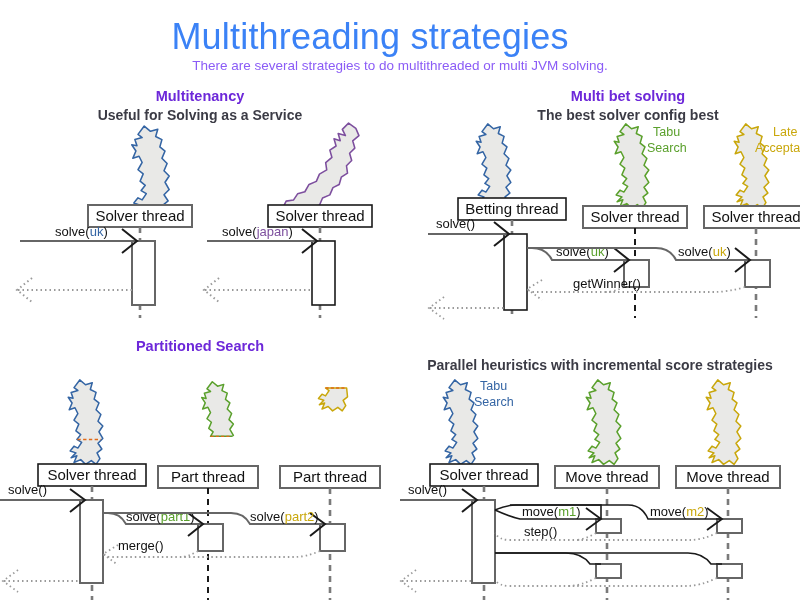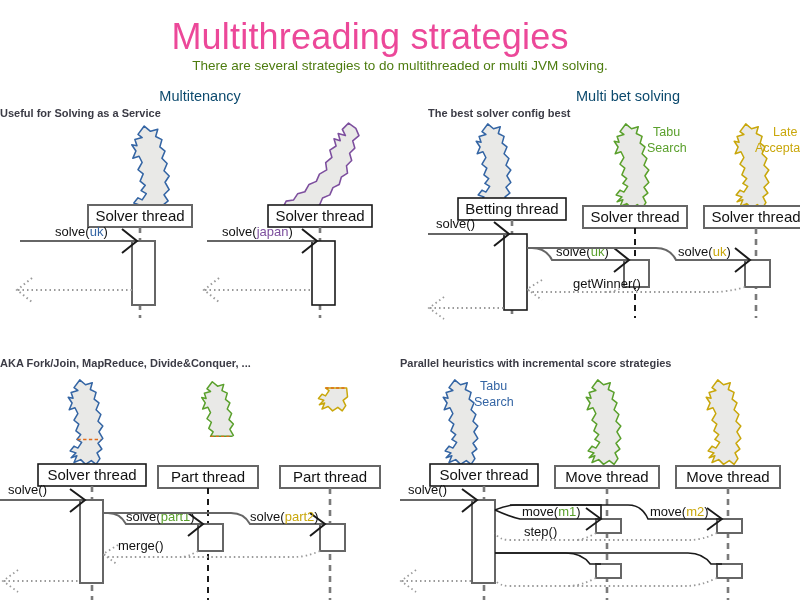--- a/index.html
+++ b/index.html
@@ -5,35 +5,35 @@
   html,body{margin:0;padding:0;}
   body{
     width:800px;height:600px;background:#ffffff;
     font-family:"Liberation Sans","DejaVu Sans",sans-serif;
     color:#000;overflow:hidden;position:relative;
   }
   #root{position:relative;width:800px;height:600px;}
 
   .page-title{
     position:absolute;top:16px;left:0;width:740px;text-align:center;
-    font-size:36px;font-weight:400;color:#ec4899;letter-spacing:0.2px;
+    font-size:36px;font-weight:400;color:#3b82f6;letter-spacing:0.2px;
   }
   .page-subtitle{
     position:absolute;top:58px;left:0;width:800px;text-align:center;
-    font-size:13.5px;font-weight:400;color:#4d7c0f;
+    font-size:13.5px;font-weight:400;color:#8b5cf6;
   }
 
   .quad{position:absolute;width:400px;height:255px;}
   .q-title{
     position:absolute;top:0;left:0;width:400px;text-align:center;
-    font-size:14.5px;font-weight:normal;color:#0c4a6e;
+    font-size:14.5px;font-weight:bold;color:#6d28d9;
   }
   .q-sub{
-    position:absolute;top:19px;left:0;width:400px;
-    font-size:11px;font-weight:bold;color:#3b3b45;
+    position:absolute;top:19px;left:0;width:400px;text-align:center;
+    font-size:14px;font-weight:bold;color:#3b3b45;
   }
   .diagram{position:absolute;top:0;left:0;}
   svg{display:block;overflow:visible;}
   text{font-family:"Liberation Sans","DejaVu Sans",sans-serif;}
 </style>
 </head>
 <body>
 
 <div id="root">
 
@@ -150,21 +150,21 @@
         <text x="145" y="200" font-size="13" fill="#111">getWinner()</text>
       </g>
       <g>
         <line x1="2" y1="220" x2="76" y2="220" stroke="#9a9a9a" stroke-width="1.8" stroke-dasharray="1.5 3"></line>
         <path d="M16 209 L1 220 L16 231" fill="none" stroke="#9a9a9a" stroke-width="1.8" stroke-dasharray="1.5 3"></path>
       </g>
     </svg>
   </div>
 
   <div class="quad" style="left:0px;top:338px;">
-    <div class="q-sub">AKA Fork/Join, MapReduce, Divide&amp;Conquer, ...</div>
+    <div class="q-title">Partitioned Search</div>
     <svg class="diagram" width="400" height="262" viewBox="0 0 400 262">
 
       <g transform="translate(50,40) scale(0.48)">
         <path d="M62 4 L50 20 L58 26 L44 30 L48 42 L38 40 L46 52 L40 66 L52 62 L58 74 L50 88 L60 96 L54 110 L64 118 L56 128 L66 134 L58 146 L50 142 L42 152 L54 156 L44 166 L56 162 L50 176 L64 170 L74 180 L86 172 L96 180 L104 168 L98 156 L108 148 L100 136 L110 126 L102 112 L110 100 L100 90 L106 76 L96 66 L102 52 L92 44 L96 30 L84 24 L88 10 L74 14 Z" fill="#e9e9e7" stroke="#3465a4" stroke-width="3.2" stroke-linejoin="round"></path>
         <line x1="57" y1="128" x2="106" y2="128" stroke="#e06a18" stroke-width="3" stroke-dasharray="7 5"></line>
       </g>
 
       <g transform="translate(185,42) scale(0.44)">
         <path d="M62 4 L50 20 L58 26 L44 30 L48 42 L38 40 L46 52 L40 66 L52 62 L58 74 L50 88 L60 96 L54 110 L64 118 L58 128 L106 128 L110 126 L102 112 L110 100 L100 90 L106 76 L96 66 L102 52 L92 44 L96 30 L84 24 L88 10 L74 14 Z" fill="#e9e9e7" stroke="#5aa02c" stroke-width="3.4" stroke-linejoin="round"></path>
         <line x1="58" y1="128" x2="106" y2="128" stroke="#e06a18" stroke-width="3" stroke-dasharray="7 5"></line>

